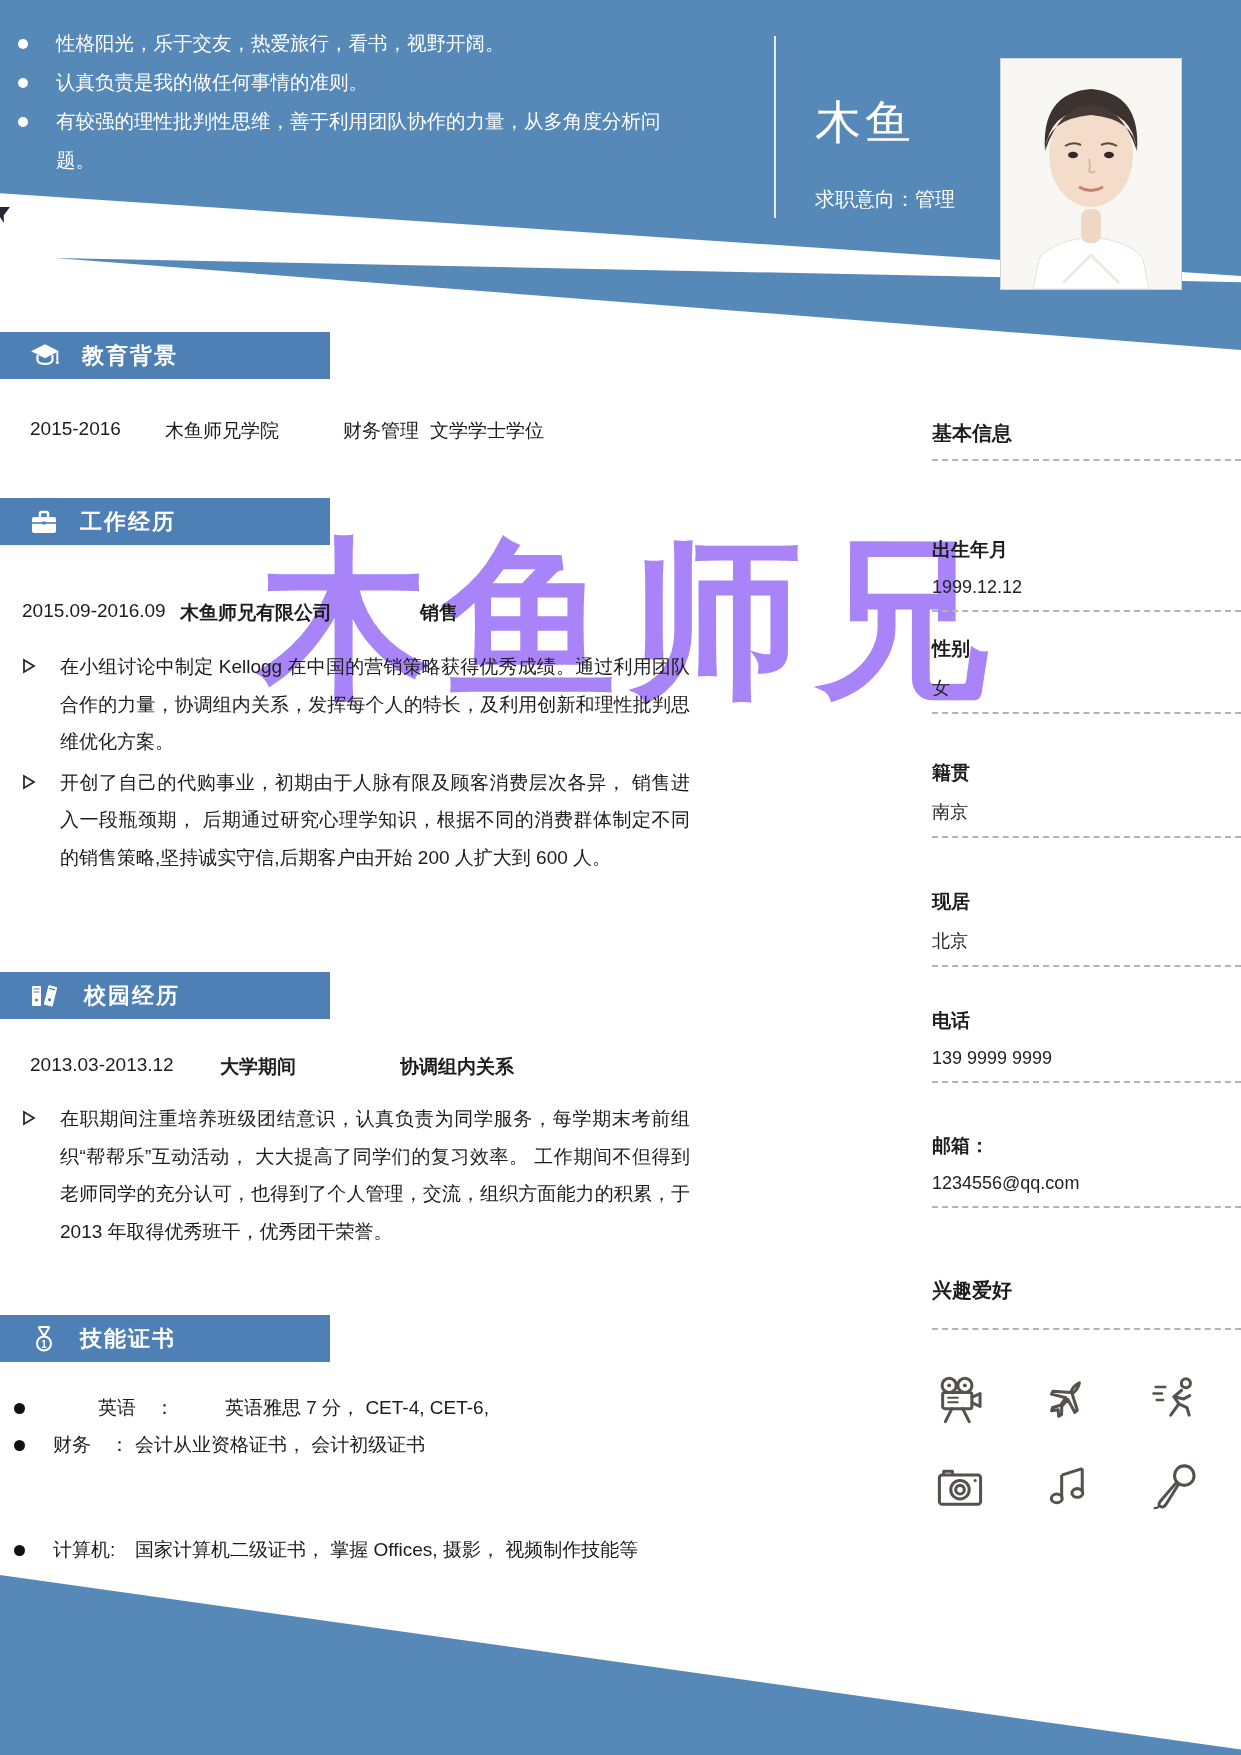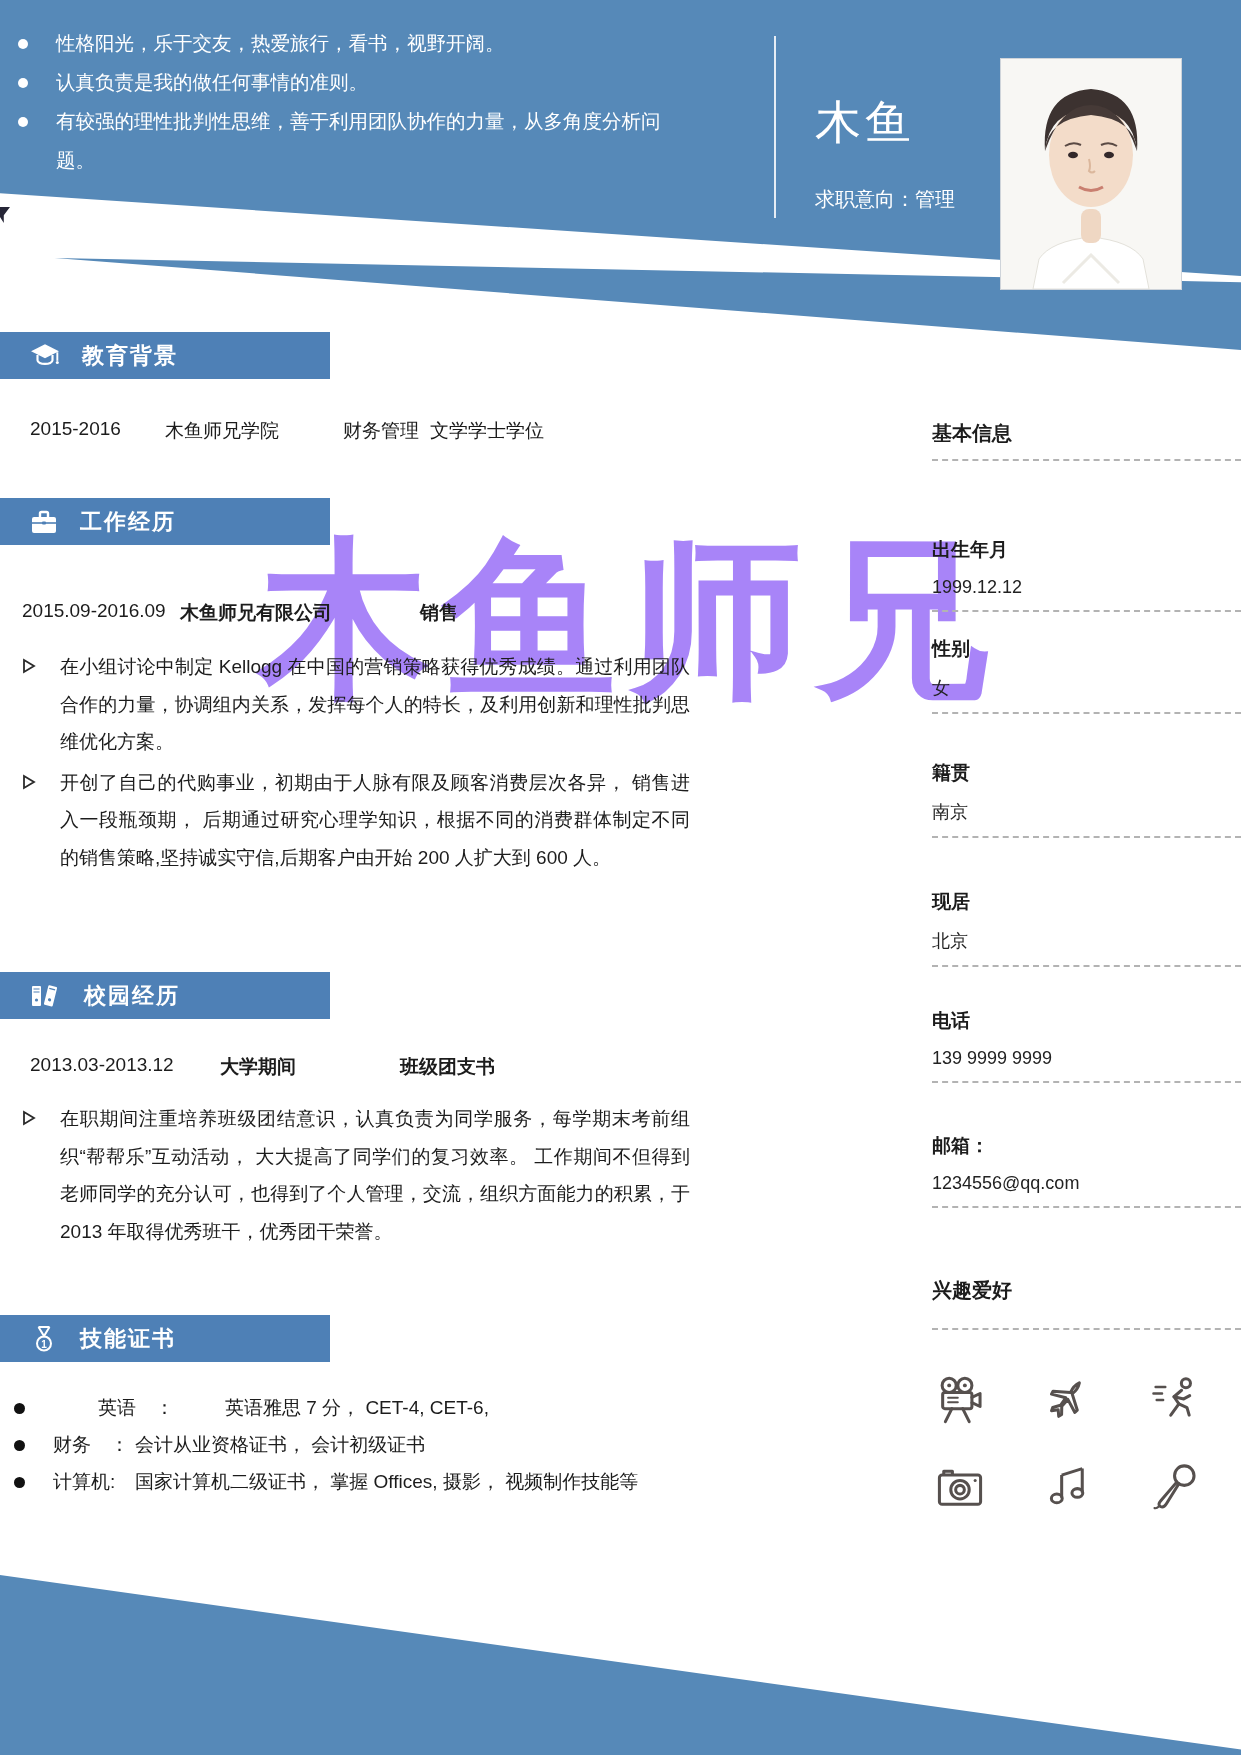--- a/index.html
+++ b/index.html
@@ -182,21 +182,21 @@
         <rect x="16" y="3" width="9" height="20" rx="1" fill="#fff"></rect>
         <circle cx="20.5" cy="17" r="1.6" fill="#4E80B6"></circle>
         <path d="M17.5 6 h6" stroke="#4E80B6" stroke-width="1.2"></path>
       </g>
     </svg>
     <span class="ttl">校园经历</span>
   </div>
   <div class="row-line" style="top:1054px;">
     <span style="left:30px;">2013.03-2013.12</span>
     <span class="b" style="left:220px;">大学期间</span>
-    <span class="b" style="left:400px;">班级团支书</span>
+    <span class="b" style="left:400px;">协调组内关系</span>
   </div>
   <div class="para-block" style="top:1100px;">
     <div class="pb-item">
       <span class="mk">
         <svg width="15" height="16" viewBox="0 0 15 16">
             <path d="M2 2 L12 8 L2 14 Z" fill="none" stroke="#2a2a2a" stroke-width="1.8"></path>
           </svg>
       </span>
       <p>在职期间注重培养班级团结意识，认真负责为同学服务，每学期末考前组织“帮帮乐”互动活动， 大大提高了同学们的复习效率。 工作期间不但得到老师同学的充分认可，也得到了个人管理，交流，组织方面能力的积累，于 2013 年取得优秀班干，优秀团干荣誉。</p>
     </div>
@@ -214,21 +214,21 @@
   <div class="skill-line" style="top:1395px;gap:45px;">
     <span class="sdot"></span>
     <span class="slabel">英语　：</span>
     <span class="sval">英语雅思 7 分，  CET-4, CET-6,</span>
   </div>
   <div class="skill-line" style="top:1432px;">
     <span class="sdot"></span>
     <span class="slabel">财务　：</span>
     <span class="sval">会计从业资格证书，  会计初级证书</span>
   </div>
-  <div class="skill-line" style="top:1469px;justify-content:flex-end;">
+  <div class="skill-line" style="top:1537px;justify-content:flex-end;">
     <span class="sdot"></span>
     <span class="slabel">计算机:</span>
     <span class="sval">国家计算机二级证书，  掌握 Offices,  摄影，  视频制作技能等</span>
   </div>
 
   <div class="rc" style="top:420px;">
     <div class="rc-title">基本信息</div>
     <hr class="dash">
   </div>
 

